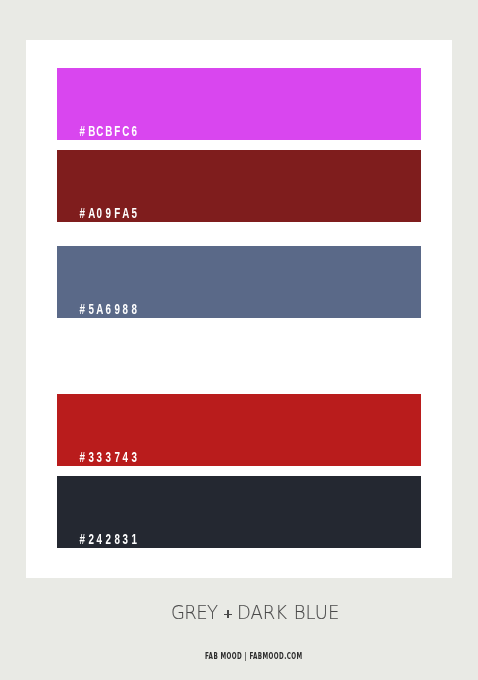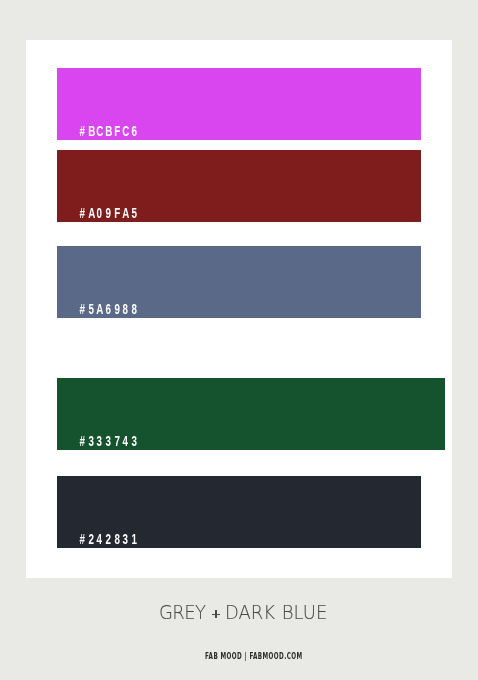--- a/index.html
+++ b/index.html
@@ -22,21 +22,21 @@
     position:absolute;left:21.3px;bottom:2.5px;
     font-family:"Liberation Sans",sans-serif;
     font-weight:700;font-size:14px;
     color:#ffffff;white-space:nowrap;line-height:1;
   }
   .swatch .hex i{
     display:inline-block;width:8.6px;text-align:center;
     font-style:normal;transform:scaleX(0.70);transform-origin:center;
   }
   .title{
-    position:absolute;left:159px;top:602px;
+    position:absolute;left:171px;top:602px;
     font-family:"DejaVu Sans",sans-serif;
     font-size:20px;font-weight:200;letter-spacing:0.3px;
     color:#4a4a4a;-webkit-text-stroke:0.12px #4a4a4a;
     white-space:nowrap;line-height:1;
   }
   .title .tw{display:inline-block;transform:scaleX(0.90);transform-origin:left top;vertical-align:top;}
   .title .tw1{letter-spacing:-0.7px;}
   .title .tw2{letter-spacing:0px;word-spacing:1px;}
   .title .plus{display:inline-block;position:relative;width:15px;height:20px;vertical-align:top;}
   .title .plus i{position:absolute;width:1px;height:1px;overflow:hidden;clip:rect(0 0 0 0);color:transparent;}
@@ -63,21 +63,21 @@
   <div class="swatch-stack">
     <div class="swatch" style="top: 68px; background-color: #d946ef;">
       <span class="hex"><i>#</i><i>B</i><i>C</i><i>B</i><i>F</i><i>C</i><i>6</i></span>
     </div>
     <div class="swatch" style="top: 150px; background-color: #7f1d1d;">
       <span class="hex"><i>#</i><i>A</i><i>0</i><i>9</i><i>F</i><i>A</i><i>5</i></span>
     </div>
     <div class="swatch" style="top: 231px; background-color: rgb(90, 105, 136); margin-top: 15px;">
       <span class="hex"><i>#</i><i>5</i><i>A</i><i>6</i><i>9</i><i>8</i><i>8</i></span>
     </div>
-    <div class="swatch" style="top: 378px; background-color: #14532d; padding-left: 24px;">
+    <div class="swatch" style="top: 394px; background-color: #b91c1c;">
       <span class="hex"><i>#</i><i>3</i><i>3</i><i>3</i><i>7</i><i>4</i><i>3</i></span>
     </div>
     <div class="swatch" style="top: 476px; background-color: rgb(36, 40, 49);">
       <span class="hex"><i>#</i><i>2</i><i>4</i><i>2</i><i>8</i><i>3</i><i>1</i></span>
     </div>
   </div>
 
   <div class="title"><span class="tw tw1">GREY</span><span class="plus"><i>+</i></span><span class="tw tw2">DARK BLUE</span></div>
   <div class="credit"><span>FAB MOOD | FABMOOD.COM</span></div>
 

